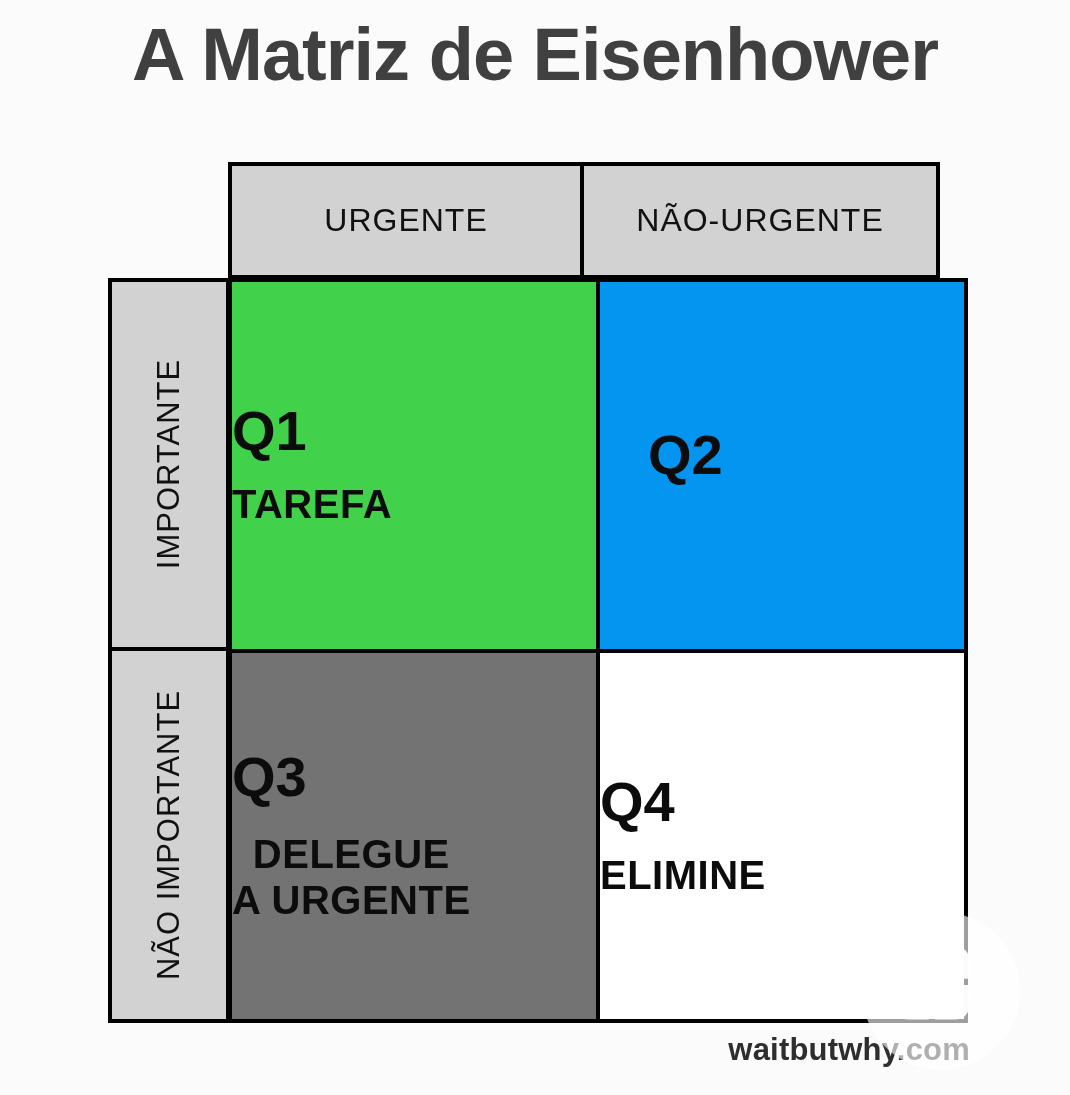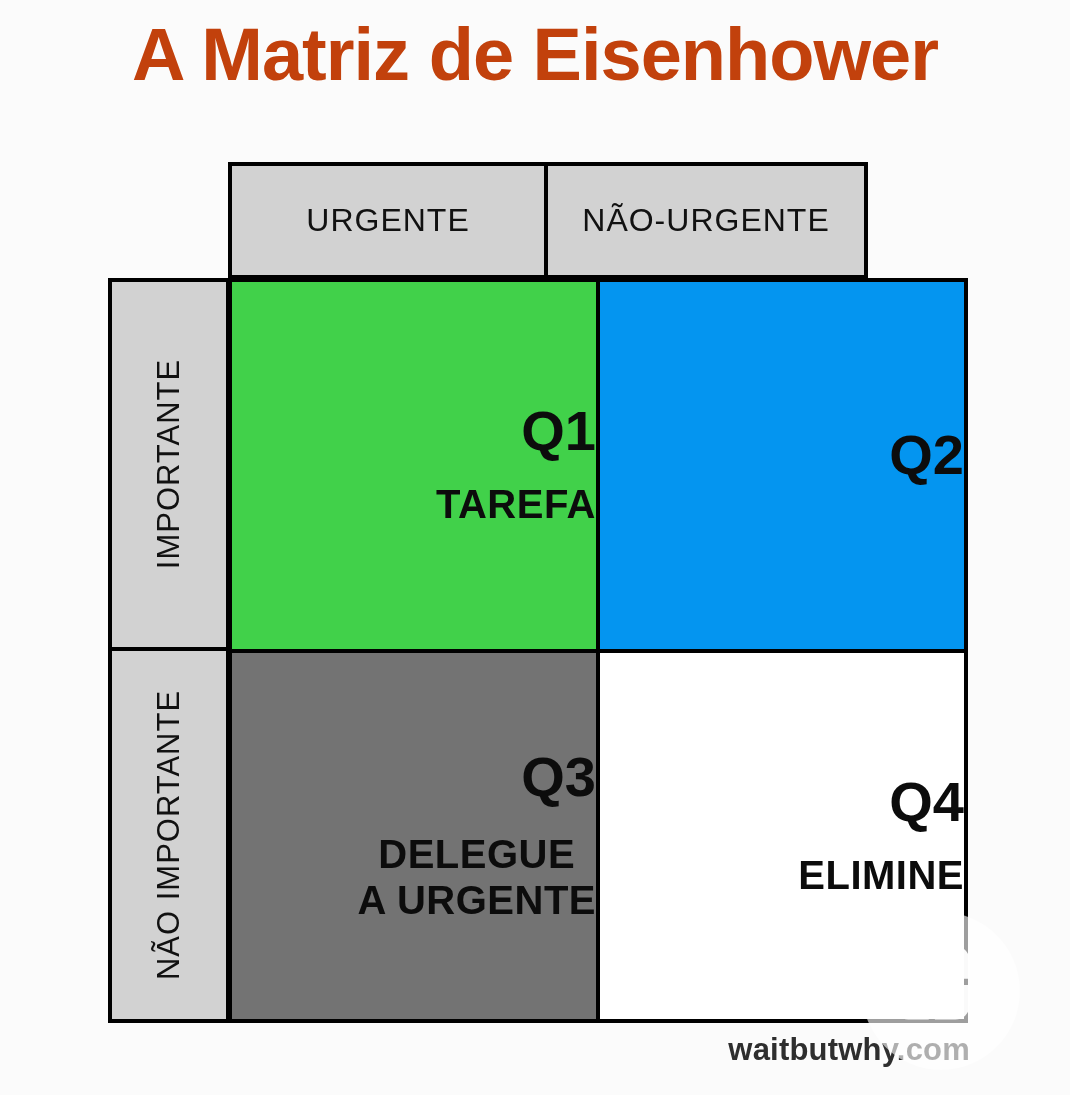--- a/index.html
+++ b/index.html
@@ -21,32 +21,32 @@
   #title {
     position: absolute;
     left: 0;
     top: 18px;
     width: 1070px;
     text-align: center;
     font-family: "Liberation Sans", sans-serif;
     font-weight: bold;
     font-size: 74px;
     letter-spacing: -1px;
-    color: #c2410c;
+    color: #404040;
     line-height: 1.0;
     white-space: nowrap;
   }
 
   
   
   #col-headers {
     position: absolute;
     left: 228px;
     top: 162px;
-    width: 640px;
+    width: 712px;
     height: 117px;
     display: flex;
     box-sizing: border-box;
     border: 4px solid #000000;
     background: #000000;
   }
   .col-header {
     flex: 1 1 50%;
     background: #d2d2d2;
     display: flex;
@@ -102,21 +102,21 @@
     border: 4px solid #000000;
     background: #000000;
     display: grid;
     grid-template-columns: 1fr 1fr;
     grid-template-rows: 1fr 1fr;
     gap: 4px;
   }
   .quad {
     display: flex;
     flex-direction: column;
-    align-items: flex-end;
+    align-items: flex-start;
     justify-content: center;
     text-align: center;
     box-sizing: border-box;
     overflow: hidden;
   }
   .quad-id {
     font-size: 56px;
     font-weight: bold;
     color: #0c0c0c;
     line-height: 1.0;

